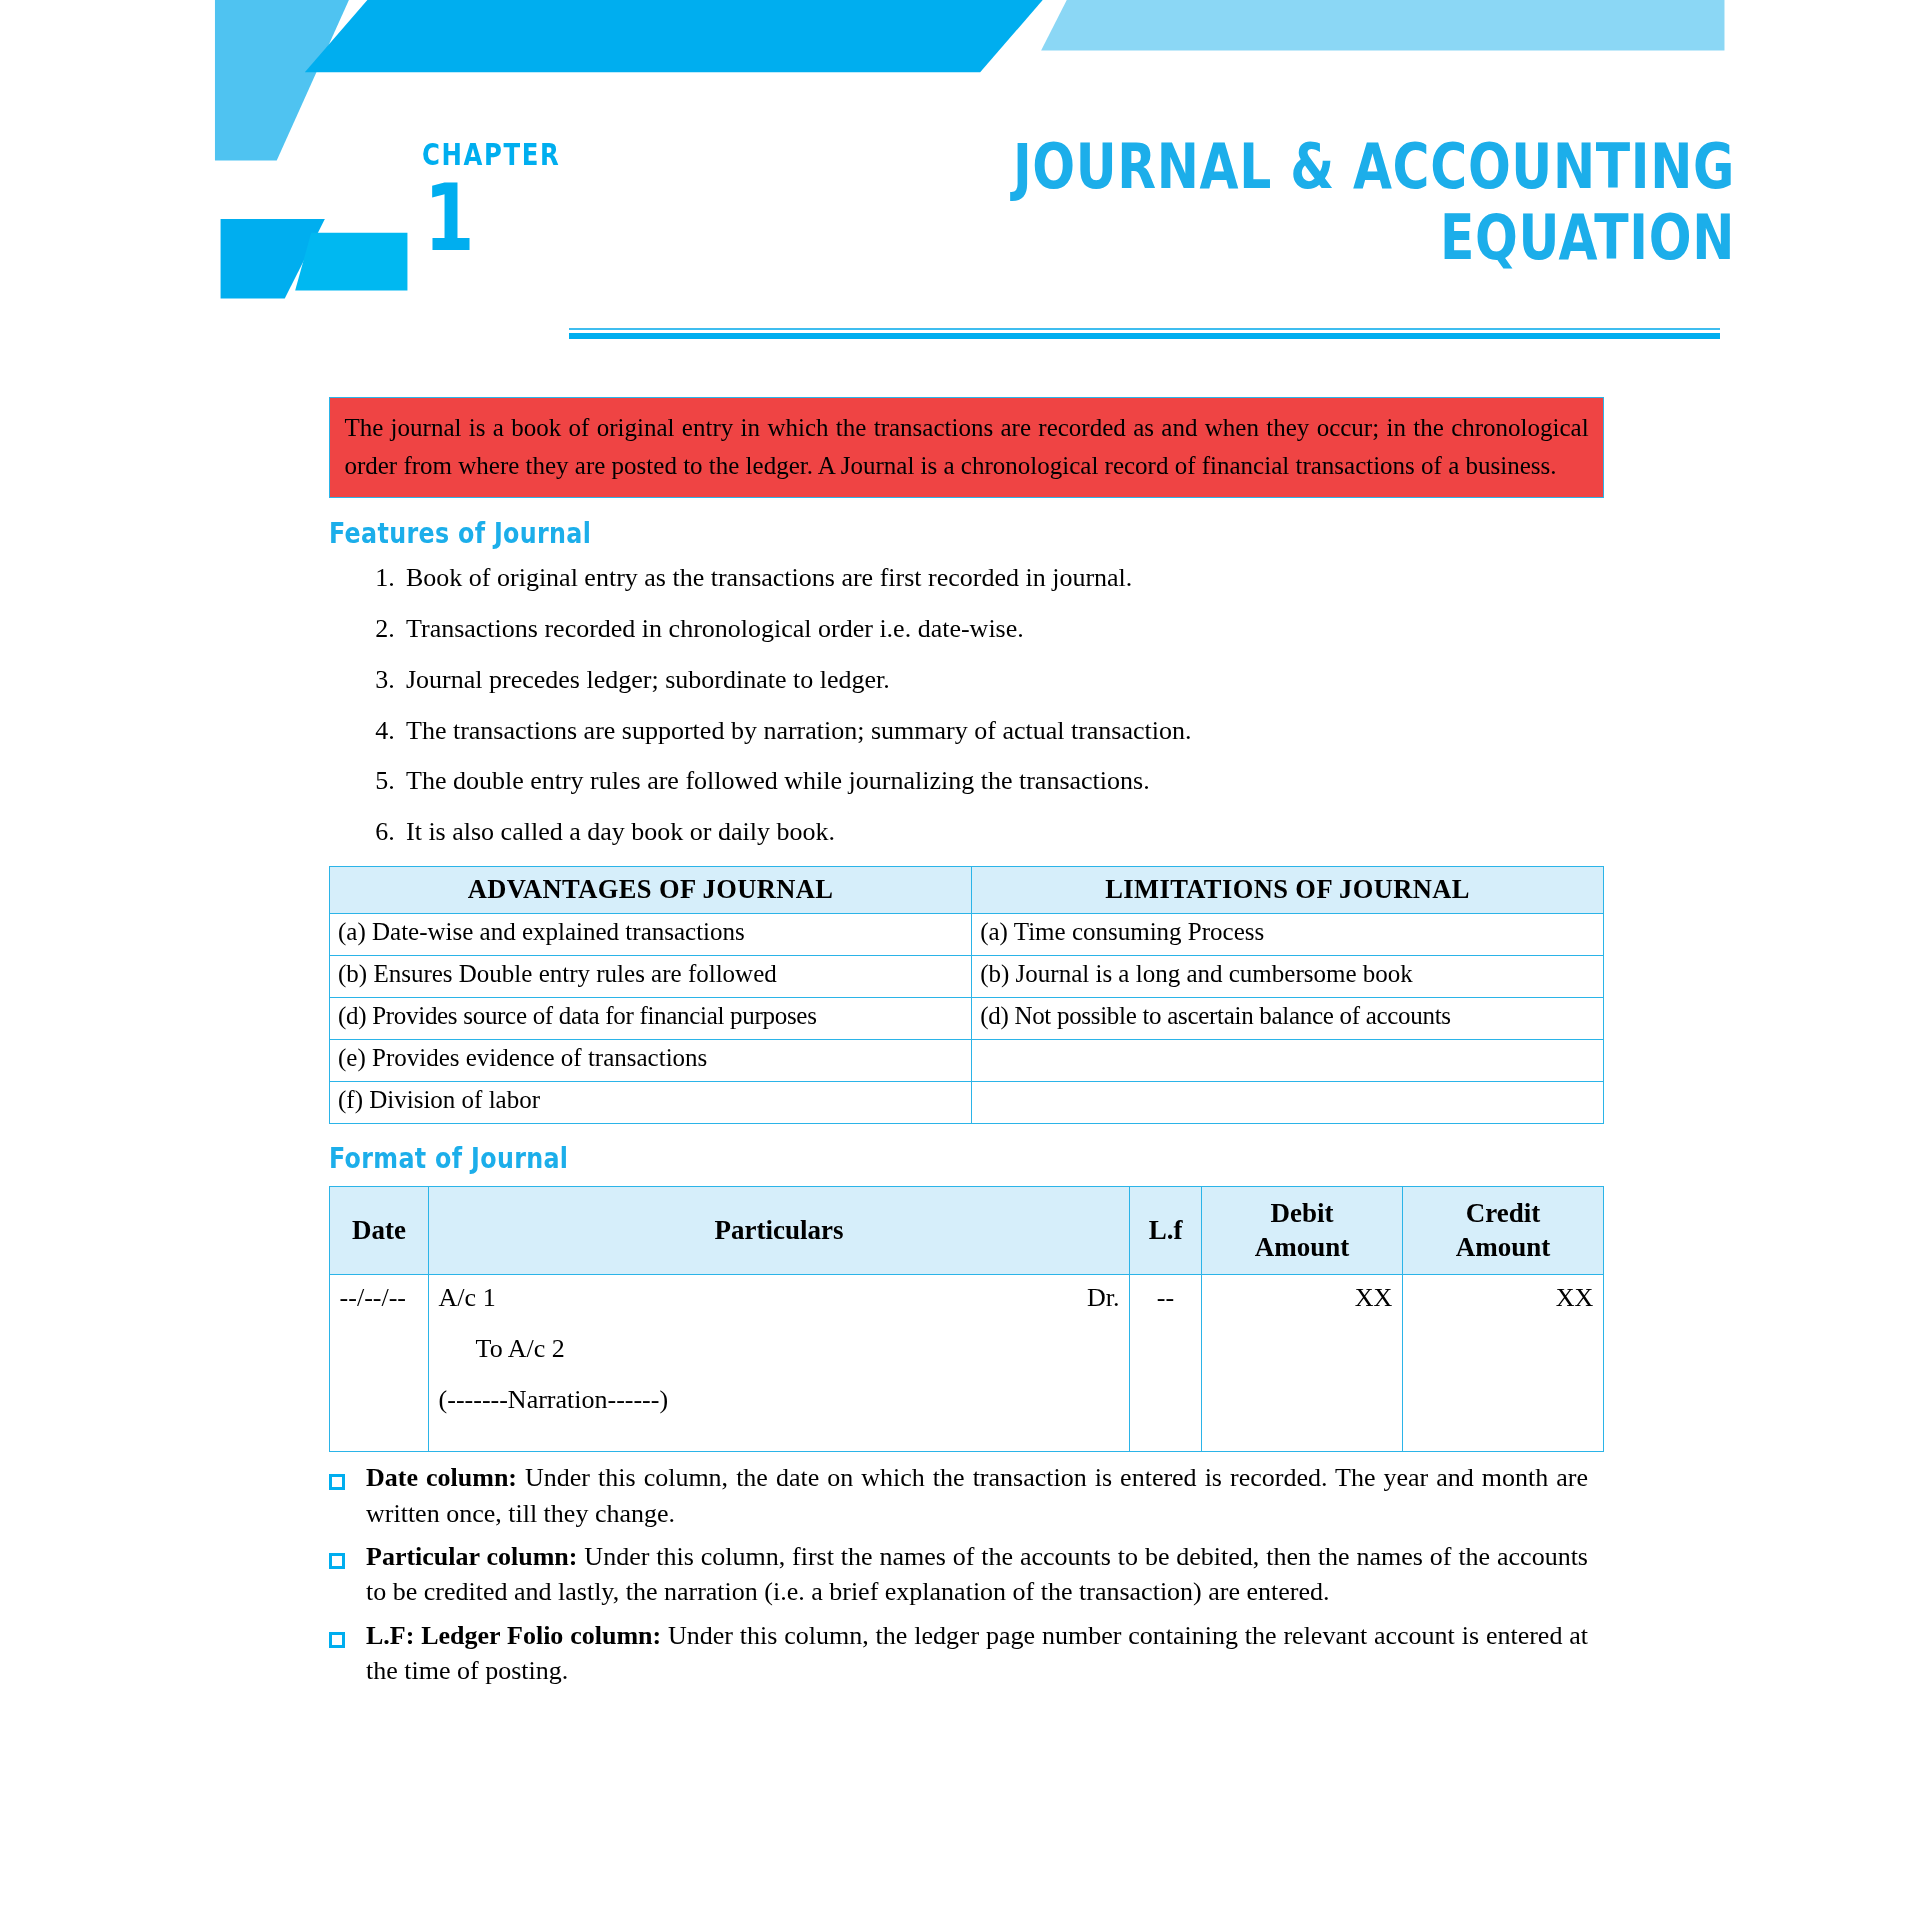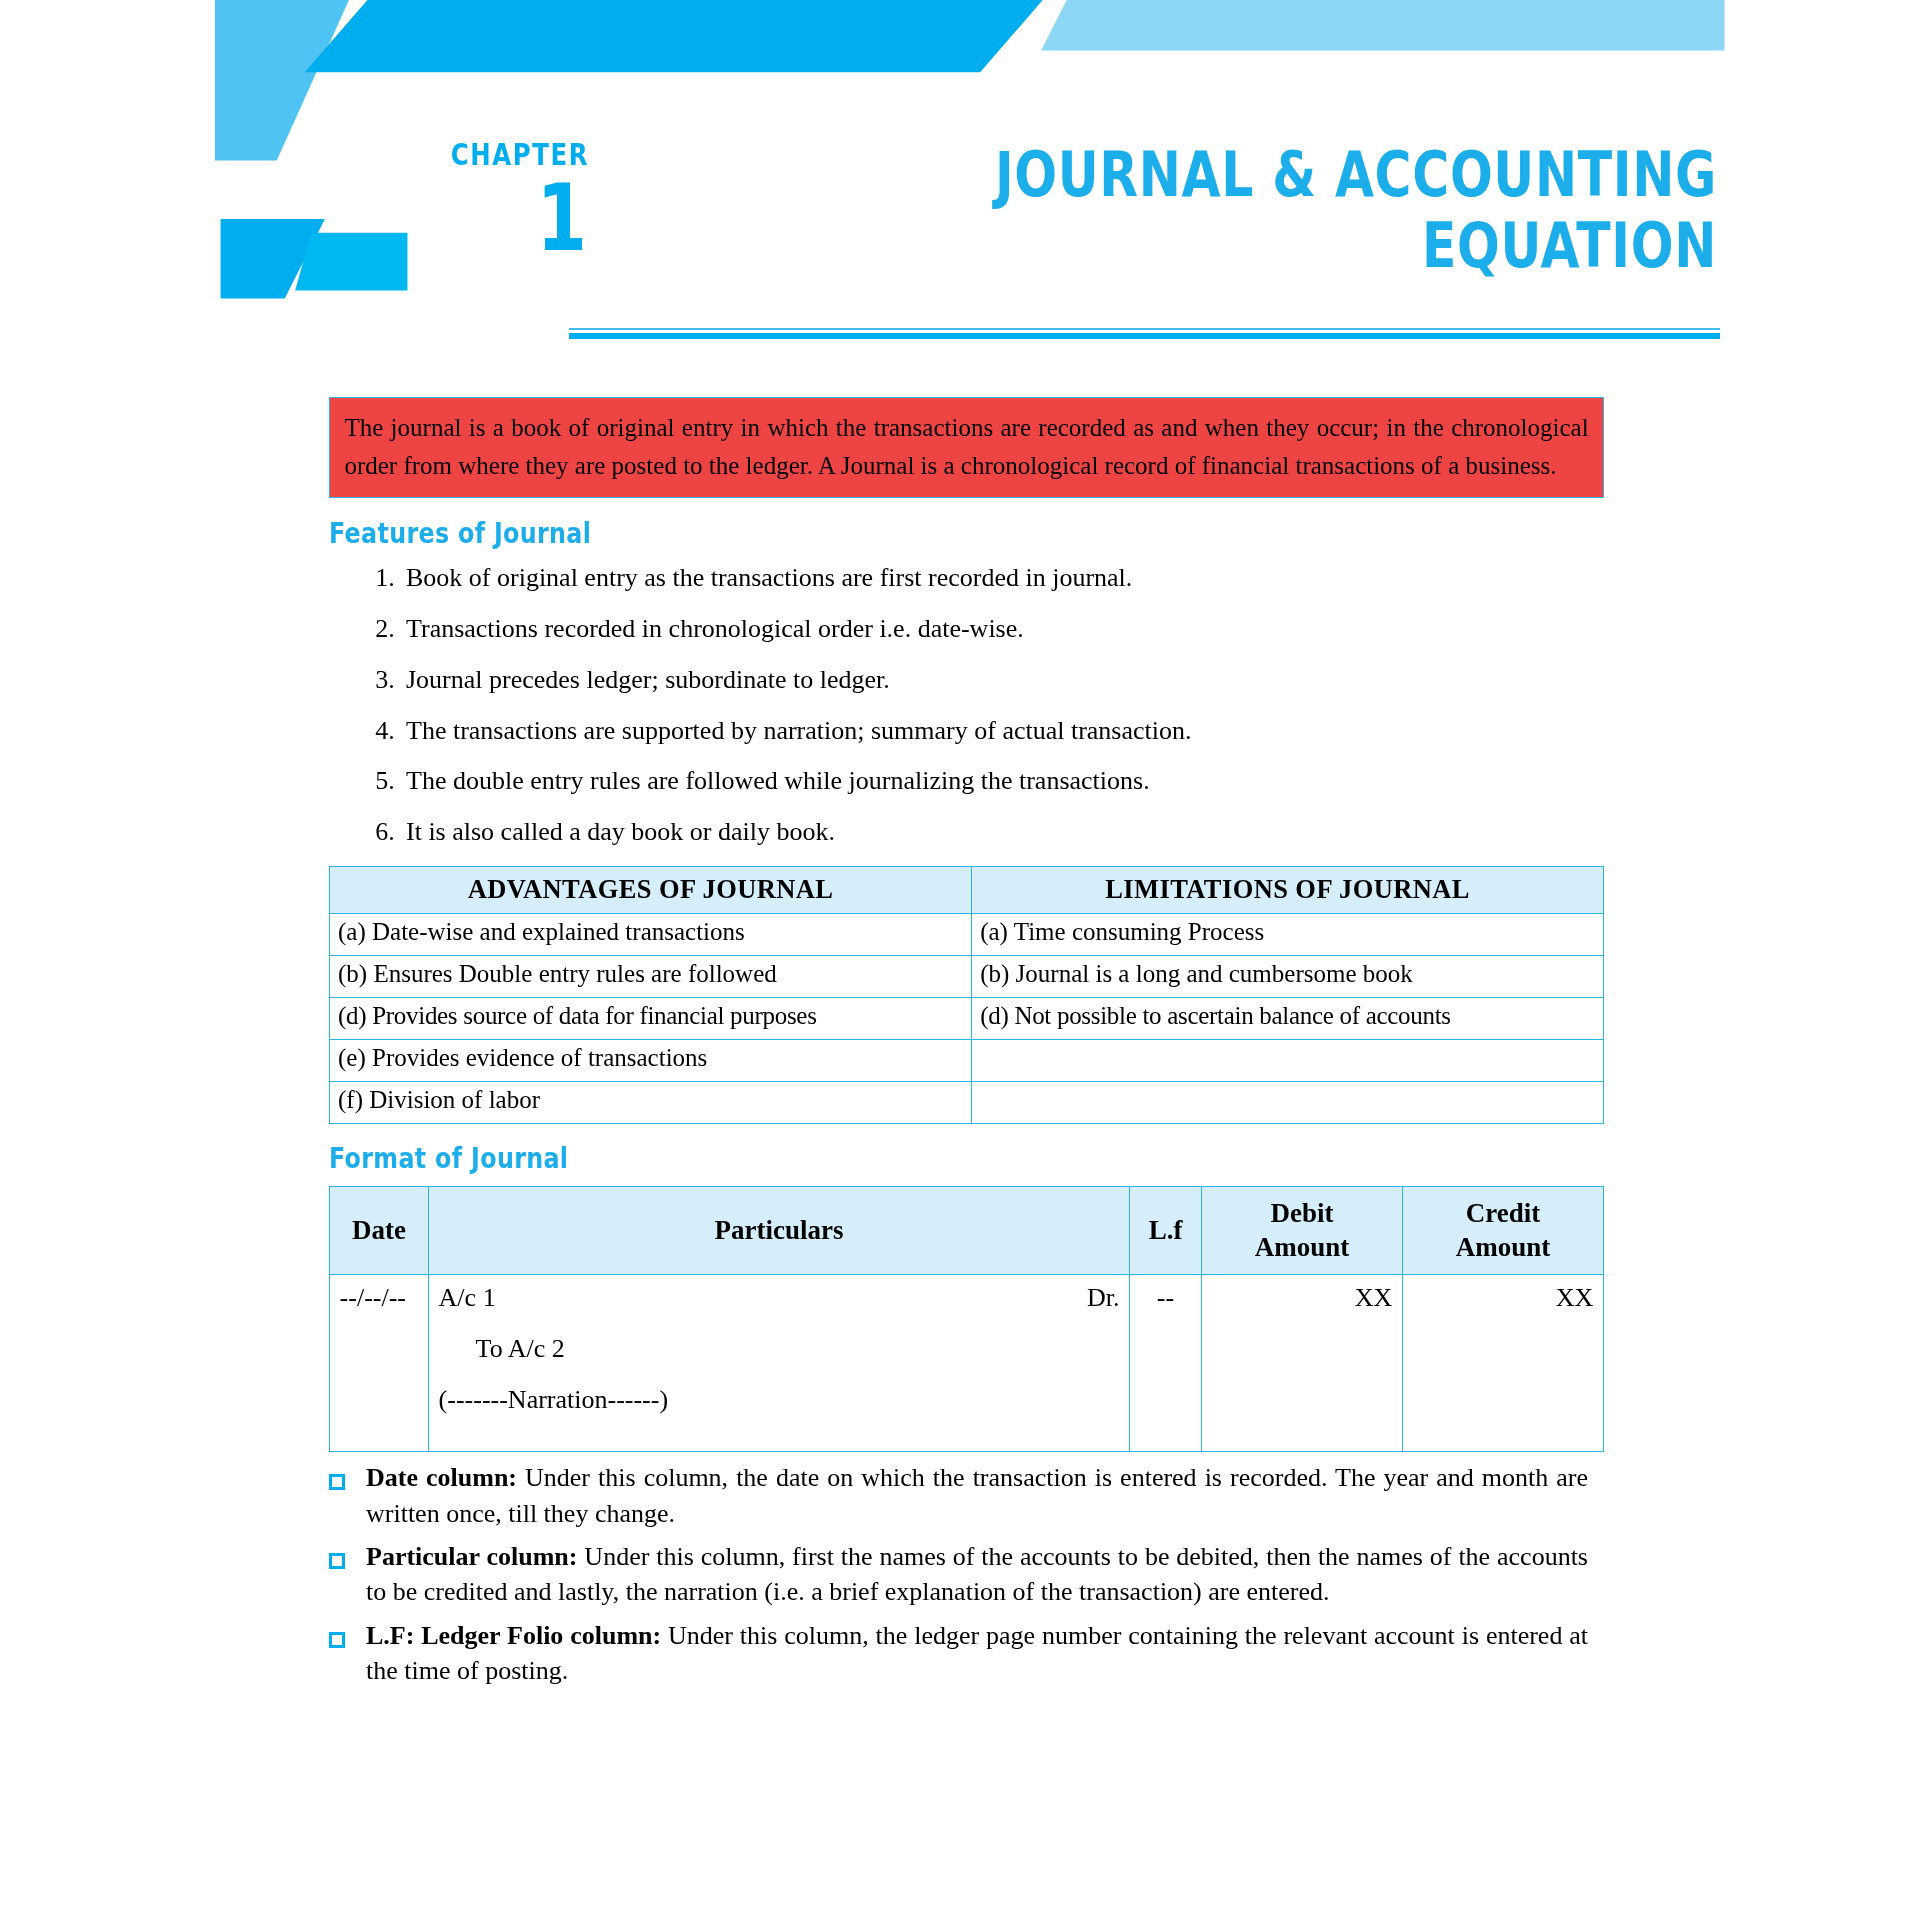--- a/index.html
+++ b/index.html
@@ -21,21 +21,21 @@
     width: 1925px; height: 337px;
     pointer-events: none;
   }
 
   
   .chapter-block {
     position: absolute;
     left: 401px;
     top: 140px;
     width: 209px;
-    text-align: right;
+    text-align: left;
   }
   .chapter-word {
     font-family: "DejaVu Sans", sans-serif;
     font-weight: bold;
     font-size: 30.5px;
     letter-spacing: 2px;
     color: #00AEEF;
     transform: scaleX(0.80);
     transform-origin: center;
     line-height: 1;
@@ -47,25 +47,24 @@
     color: #00AEEF;
     line-height: 0.95;
     transform: scaleX(0.78);
     transform-origin: center;
     margin-top: 3.2px;
   }
 
   
   .title-wrap {
     position: absolute;
-    left: 706px;
+    left: 724px;
     top: 132px;
     width: 1011px;
     text-align: right;
-    margin-top: 8px;
   }
   .title-line {
     font-family: "DejaVu Sans", sans-serif;
     font-weight: bold;
     font-size: 63px;
     letter-spacing: 0.8px;
     color: #1CAEEA;
     line-height: 1.12;
     transform: scaleX(0.80);
     transform-origin: right center;

